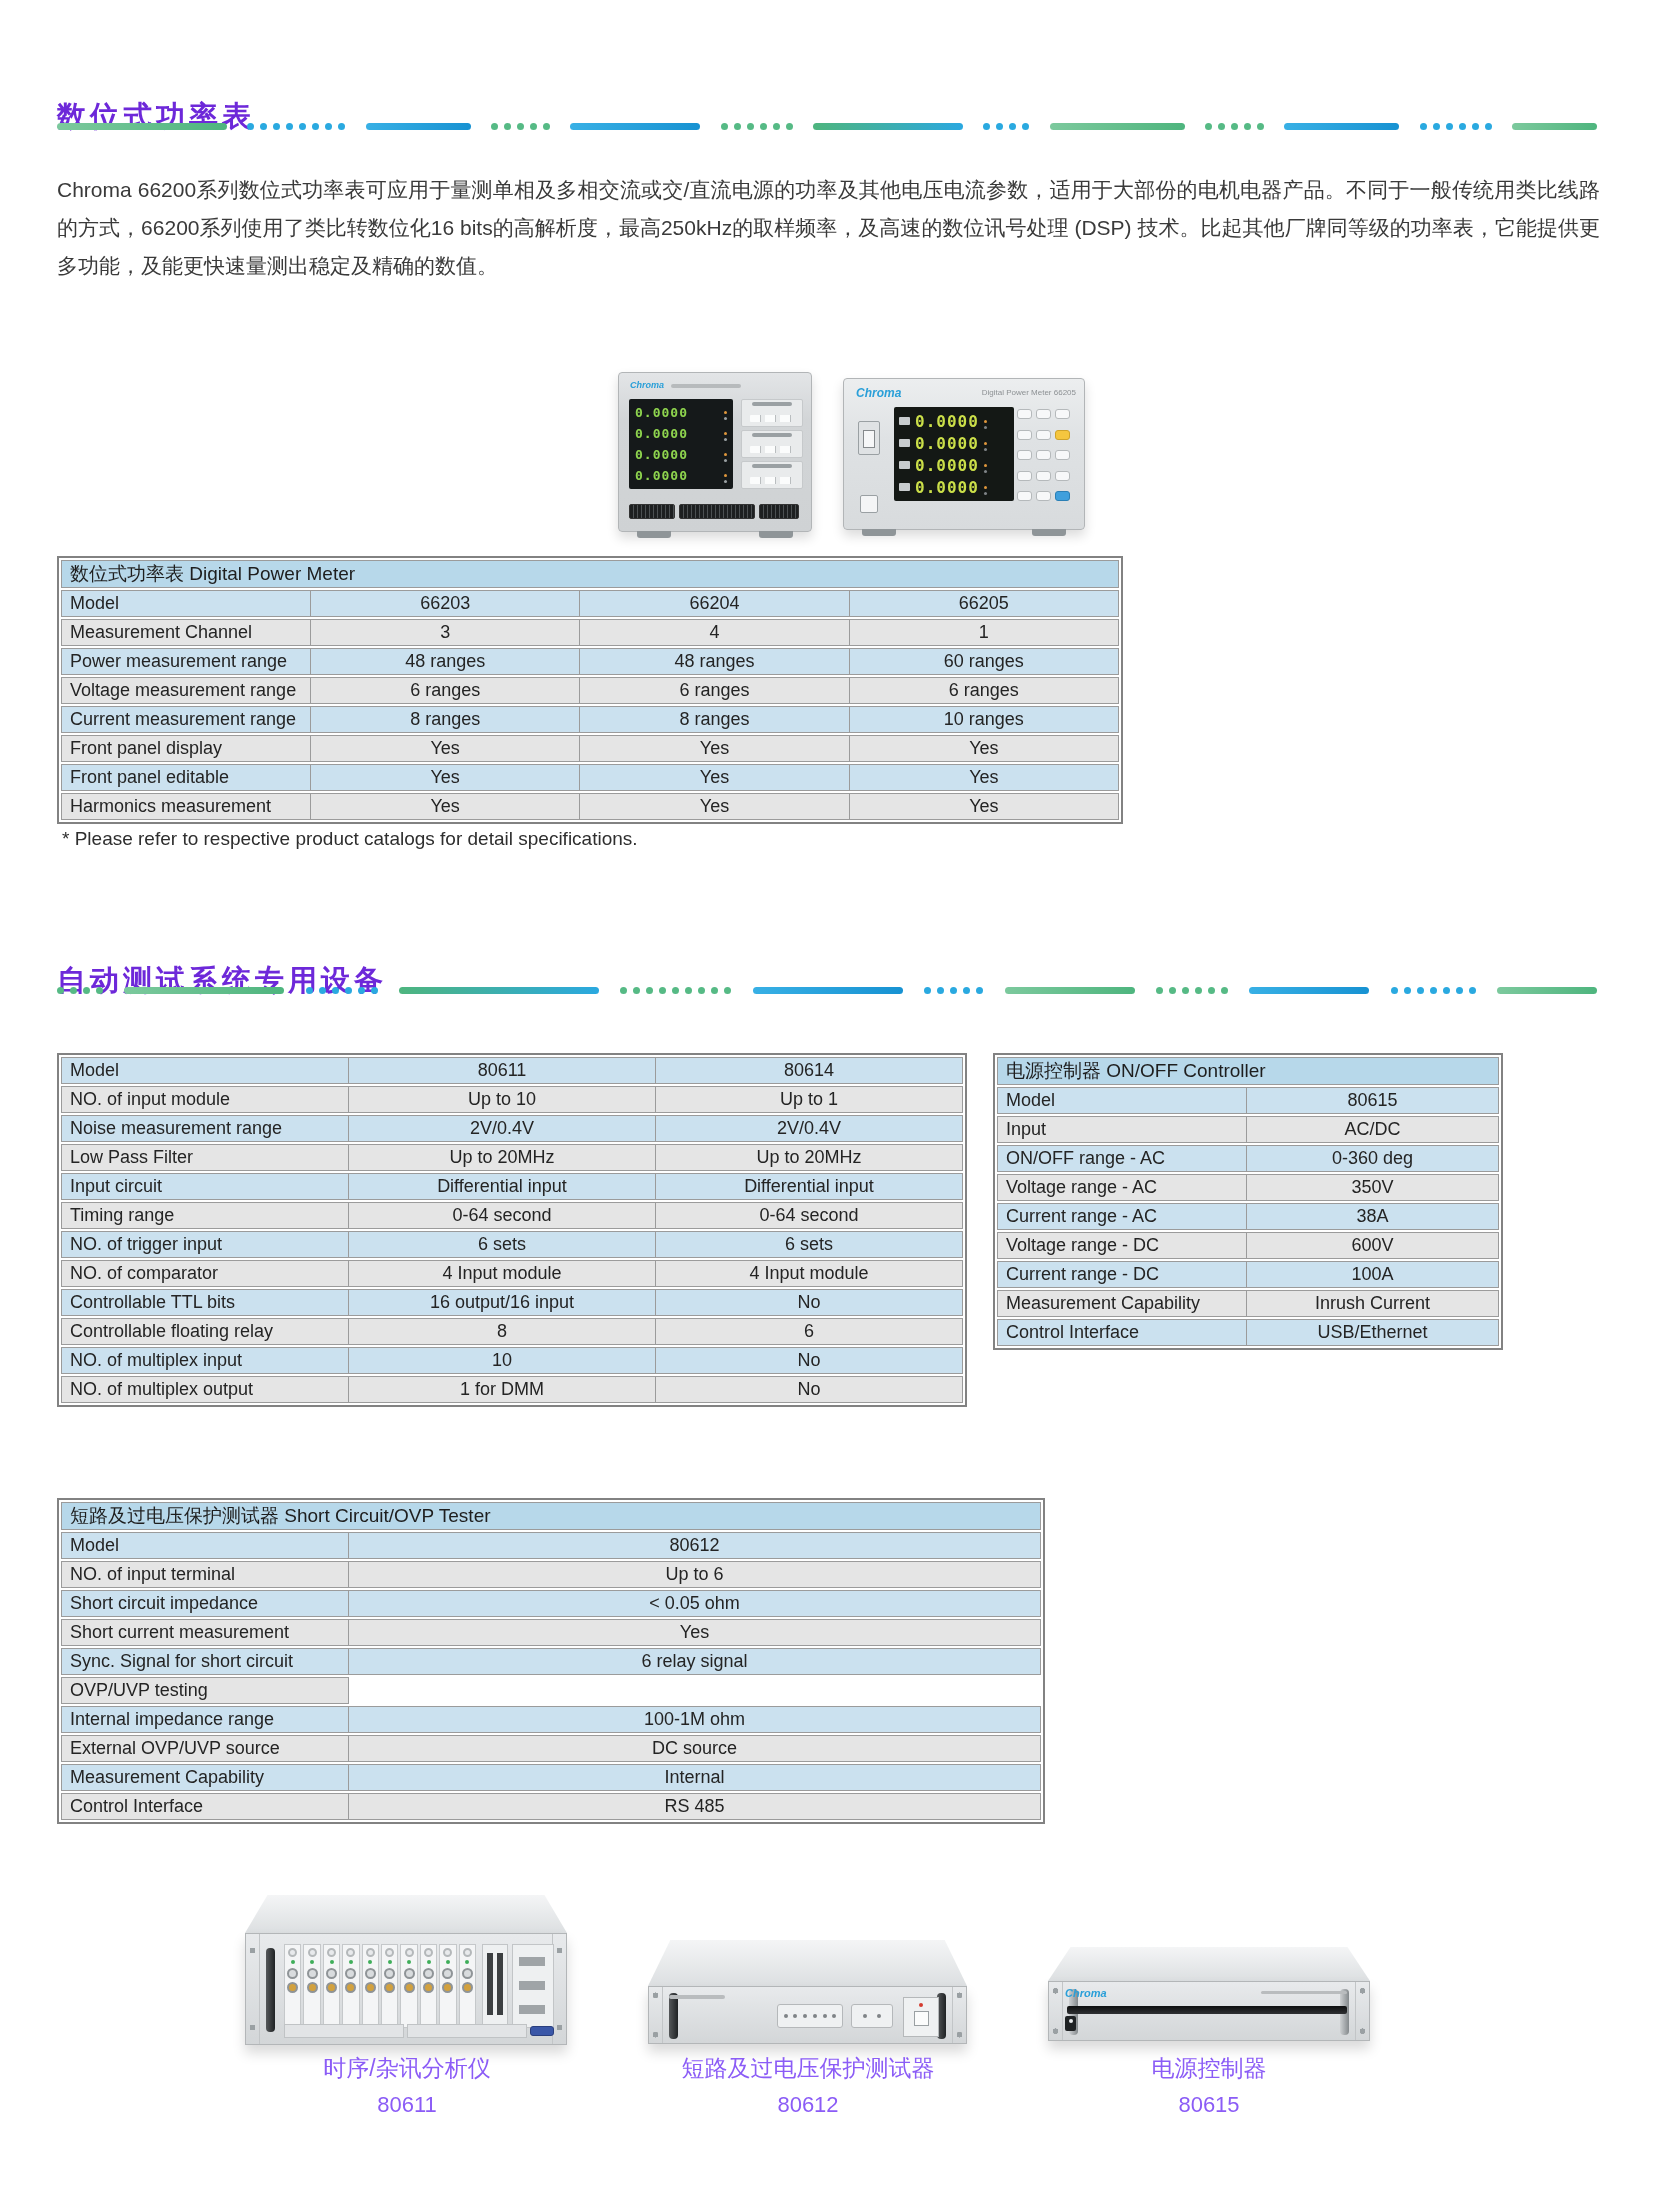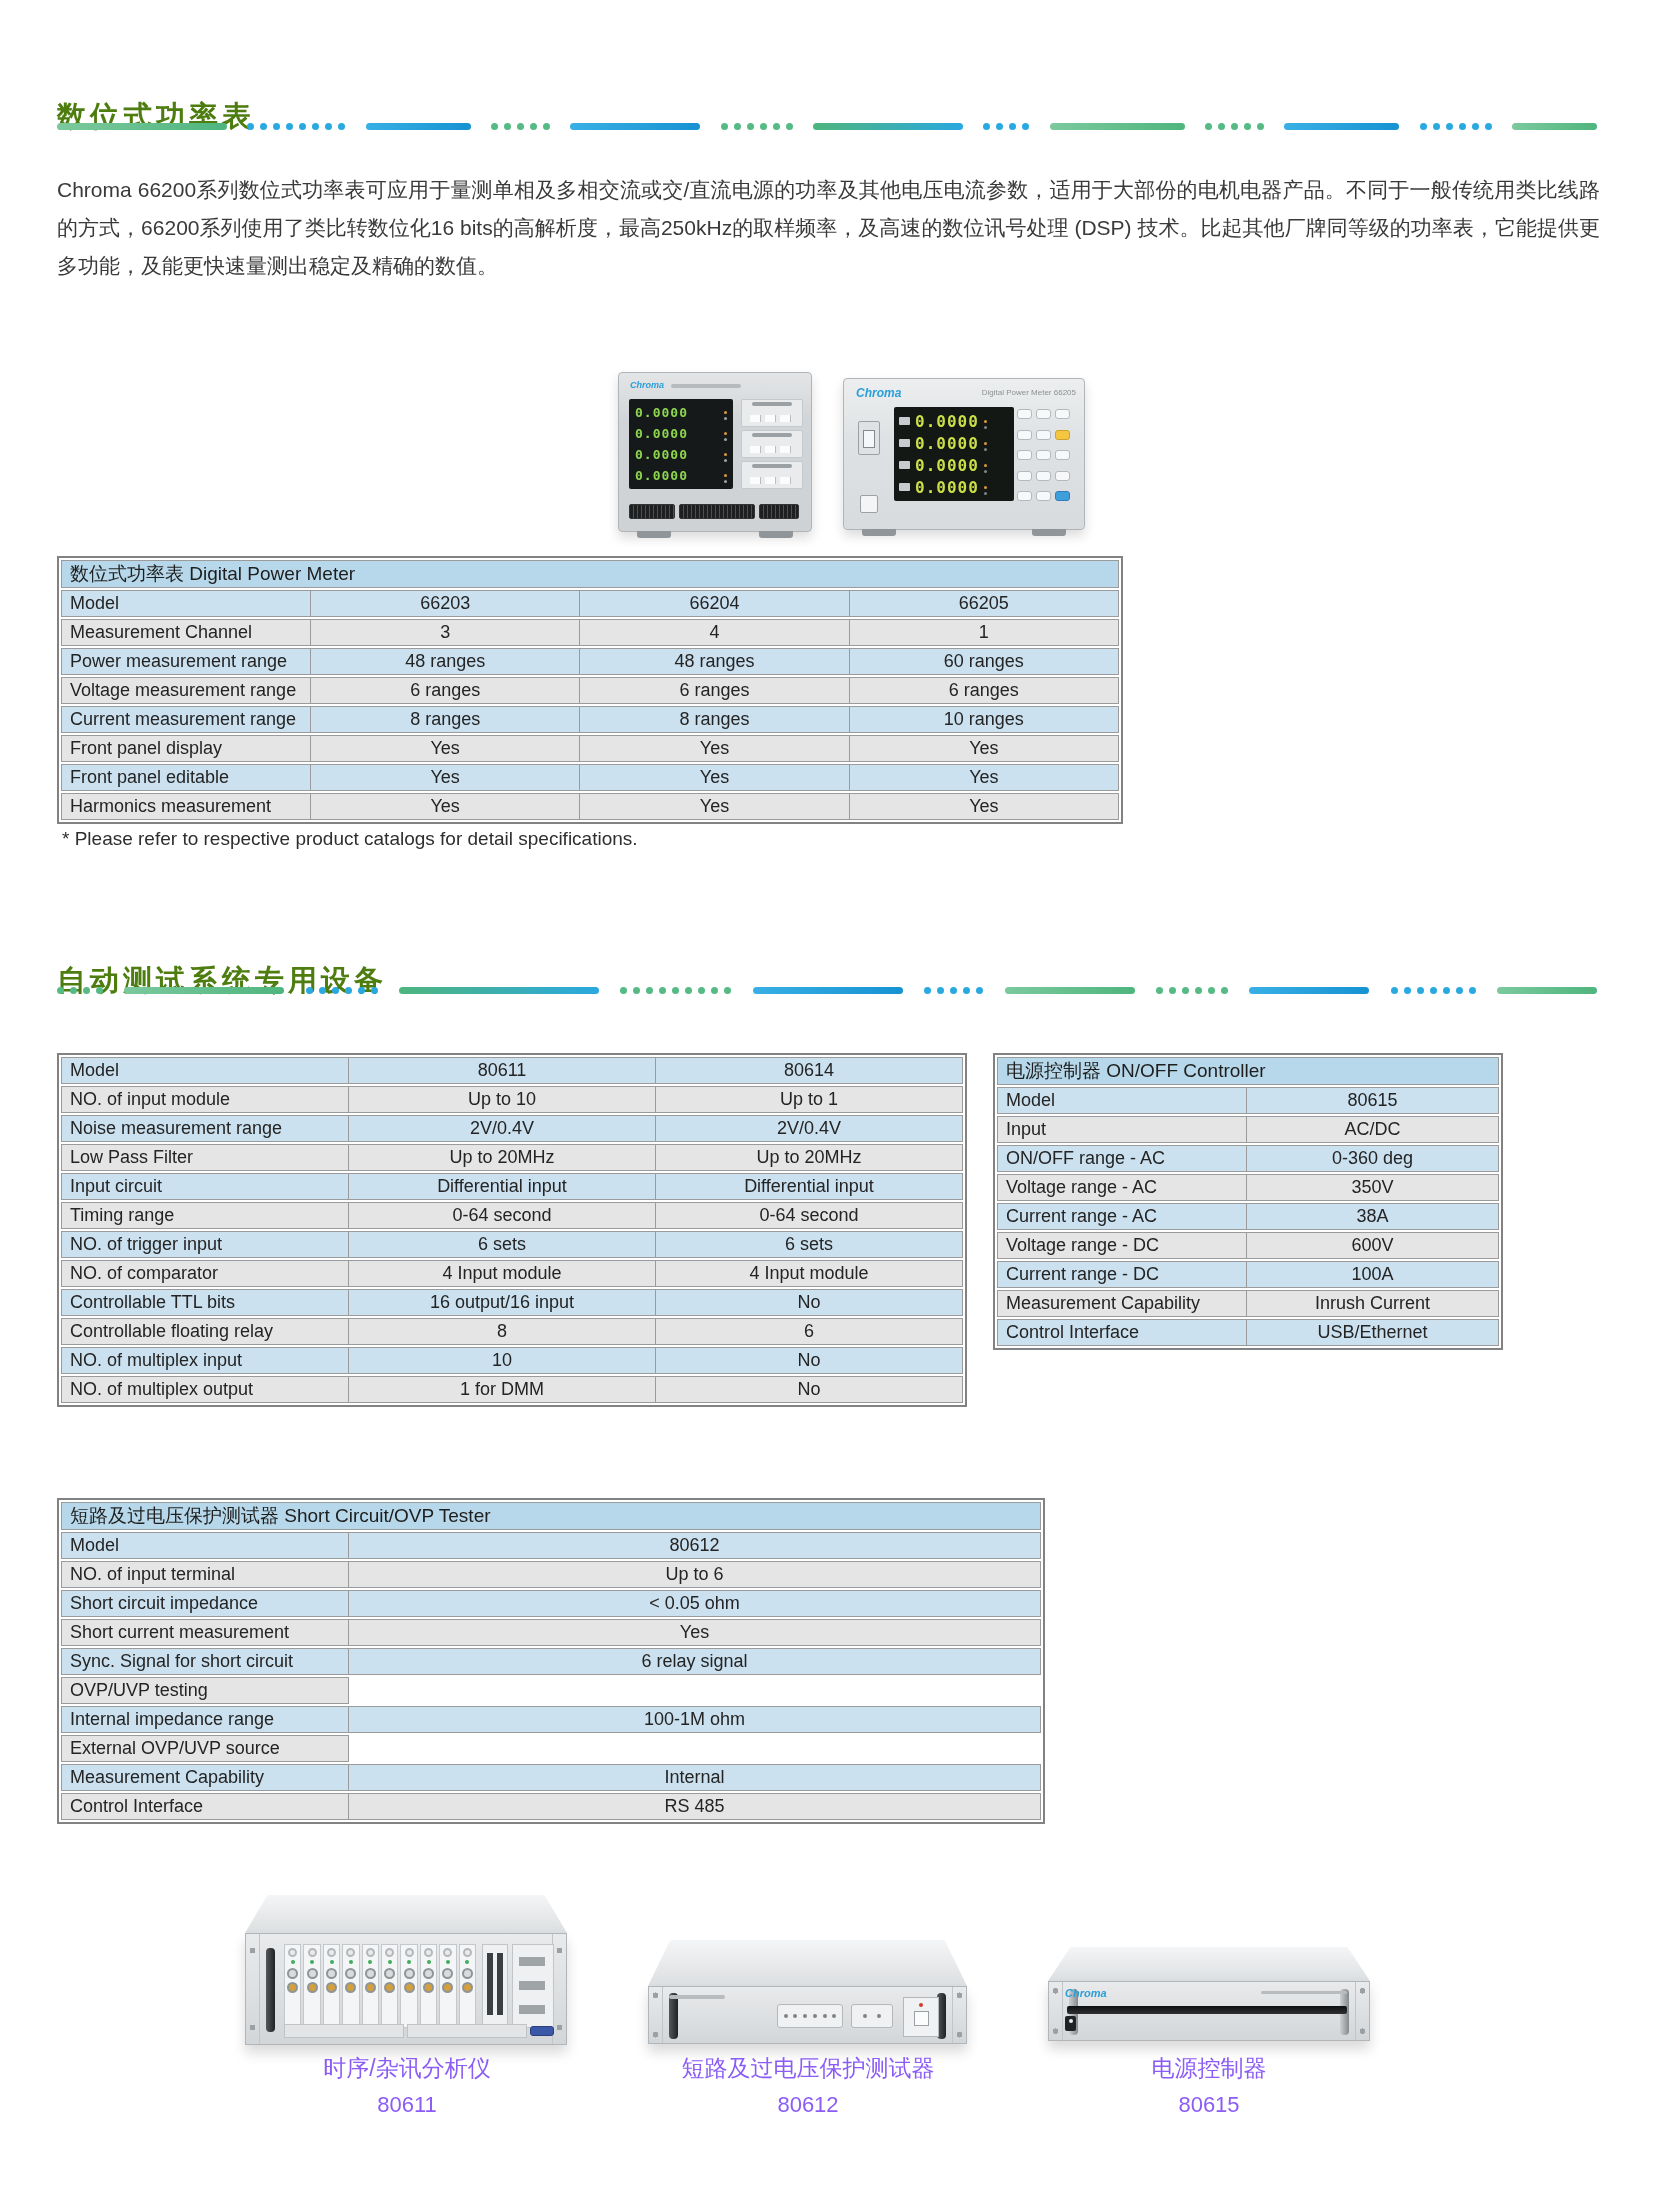--- a/index.html
+++ b/index.html
@@ -1,20 +1,20 @@
 <!DOCTYPE html>
 <html><head>
 <meta charset="utf-8">
 <style>
   html,body{margin:0;padding:0;background:#ffffff;}
   body{font-family:"Liberation Sans","DejaVu Sans",sans-serif;}
   #page{position:relative;width:1654px;height:2205px;background:#fff;overflow:hidden;}
 
   
-  .sec-title{position:absolute;left:57px;color:#4d7c0f;font-size:29px;letter-spacing:4px;font-weight:600;}
+  .sec-title{position:absolute;left:57px;color:#6d28d9;font-size:29px;letter-spacing:4px;font-weight:600;}
   .divider{position:absolute;left:57px;width:1540px;height:8px;display:flex;align-items:center;justify-content:space-between;}
   .dv-bar{height:7px;border-radius:4px;flex:none;}
   .dv-bar.g{background:linear-gradient(90deg,#7cc99d,#4eb57e);}
   .dv-bar.b{background:linear-gradient(90deg,#38b0e5,#1792d2);}
   .dv-bar.gb{background:linear-gradient(90deg,#4eb57e,#2aa8e0);}
   .dv-dots{display:flex;gap:6px;flex:none;}
   .dv-dot{width:7px;height:7px;border-radius:50%;flex:none;}
   .dv-dot.g{background:#56ba85;}
   .dv-dot.b{background:#2aa9e0;}
 
@@ -511,20 +511,21 @@
       </div>
       <div class="tr even">
         <div class="td lbl">OVP/UVP testing</div>
       </div>
       <div class="tr odd">
         <div class="td lbl">Internal impedance range</div>
         <div class="td val">100-1M ohm</div>
       </div>
       <div class="tr even">
         <div class="td lbl">External OVP/UVP source</div>
+        <div class="td val">DC source</div>
       </div>
       <div class="tr odd">
         <div class="td lbl">Measurement Capability</div>
         <div class="td val">Internal</div>
       </div>
       <div class="tr even">
         <div class="td lbl">Control Interface</div>
         <div class="td val">RS 485</div>
       </div>
     </div>

